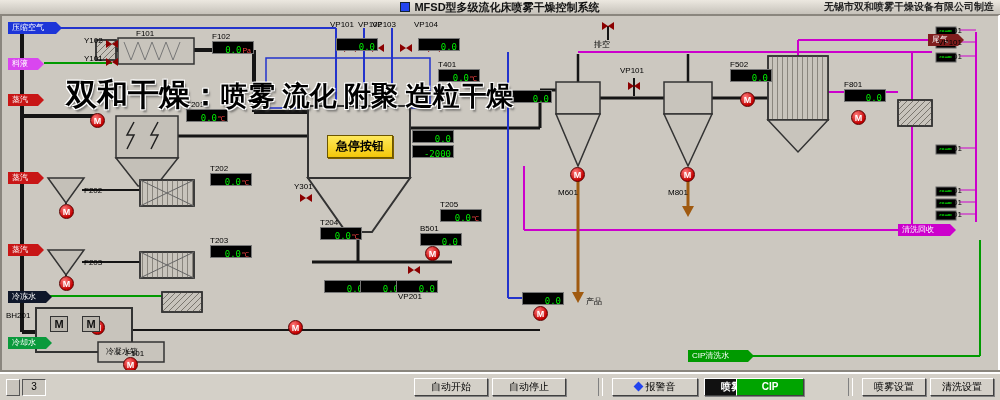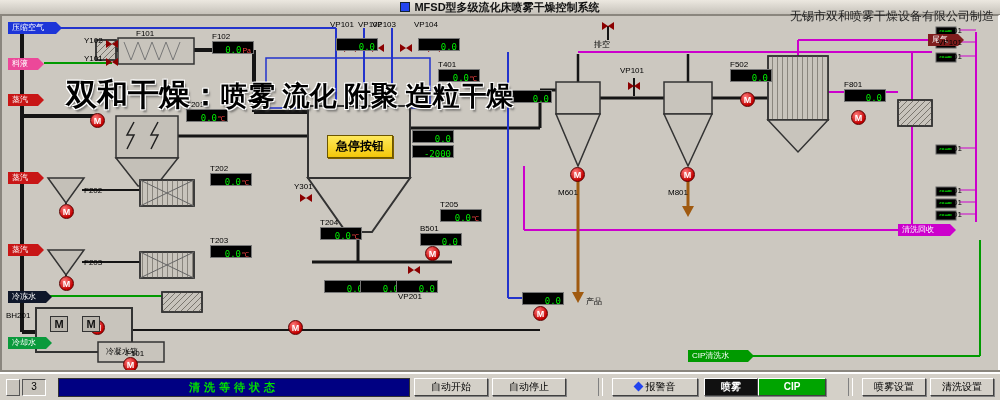--- a/index.html
+++ b/index.html
@@ -3,21 +3,21 @@
 <meta charset="utf-8">
 <style>
   html,body{margin:0;padding:0;}
   .win{position:relative;width:1000px;height:400px;background:#ccc8c0;overflow:hidden;
        font-family:"Liberation Sans",sans-serif;-webkit-user-select:none;user-select:none;}
   
   .titlebar{position:absolute;left:0;top:0;width:1000px;height:14px;z-index:40;
     background:linear-gradient(#ece8e0,#c6c2ba);border-bottom:1px solid #8a867e;
     display:flex;align-items:center;justify-content:center;font-size:11px;font-weight:bold;color:#111;}
   .appicon{display:inline-block;width:8px;height:8px;background:#2244ee;border:1px solid #123;margin-right:4px;}
-  .maker{position:absolute;right:6px;top:8px;font-size:12px;font-weight:normal;color:#222;}
+  .maker{position:absolute;right:6px;top:0;font-size:10px;font-weight:bold;color:#222;}
   
   .mainframe{position:absolute;left:0;top:14px;width:996px;height:358px;z-index:0;
     border:2px solid;border-color:#8a867e #ffffff #ffffff #8a867e;background:#ccc8c0;}
   
   .watermark{position:absolute;left:66px;top:74px;z-index:50;white-space:nowrap;pointer-events:none;
     color:#000000;font-weight:bold;
     text-shadow:-1px -1px 0 #fff,1px -1px 0 #fff,-1px 1px 0 #fff,1px 1px 0 #fff,2px 3px 2px rgba(60,60,60,.55);}
   .watermark .wm1{font-size:31px;}
   .watermark .wm2{font-size:27px;}
   
@@ -170,21 +170,21 @@
   <div class="titlebar">
     <span class="appicon"></span>
     <span>MFSD型多级流化床喷雾干燥控制系统</span>
     <span class="maker">无锡市双和喷雾干燥设备有限公司制造</span>
   </div>
 
   <div class="mainframe"></div>
 
   <div id="overlay">
       <div class="chip" style="left: 8px; top: 22px; position: absolute; z-index: 10; background: rgb(29, 53, 216); width: 41px;">压缩空气</div>
-      <div class="chip" style="left: 8px; top: 58px; position: absolute; z-index: 10; background: #ec4899; width: 23px;">料液</div>
+      <div class="chip" style="left: 8px; top: 58px; position: absolute; z-index: 10; background: #d946ef; width: 23px;">料液</div>
       <div class="chip" style="left: 8px; top: 94px; position: absolute; z-index: 10; background: rgb(200, 22, 22); width: 23px;">蒸汽</div>
       <div class="chip" style="left: 8px; top: 172px; position: absolute; z-index: 10; background: rgb(200, 22, 22); width: 23px;">蒸汽</div>
       <div class="chip" style="left: 8px; top: 244px; position: absolute; z-index: 10; background: rgb(200, 22, 22); width: 23px;">蒸汽</div>
       <div class="chip" style="left: 8px; top: 291px; position: absolute; z-index: 10; background: #0f172a; width: 31px;">冷冻水</div>
       <div class="chip" style="left: 8px; top: 337px; position: absolute; z-index: 10; background: rgb(10, 154, 60); width: 31px;">冷却水</div>
       <div class="chip" style="left: 928px; top: 34px; position: absolute; z-index: 10; background: #7f1d1d; width: 23px;">尾气</div>
       <div class="chip" style="left: 898px; top: 224px; position: absolute; z-index: 10; background: rgb(204, 0, 204); width: 45px;">清洗回收</div>
       <div class="chip" style="left: 688px; top: 350px; position: absolute; z-index: 10; background: rgb(0, 154, 0); width: 53px;">CIP清洗水</div>
       <div class="tag" style="left: 84px; top: 36px; position: absolute; z-index: 10;">Y102</div>
       <div class="tag" style="left: 84px; top: 54px; position: absolute; z-index: 10;">Y101</div>
@@ -279,27 +279,26 @@
 
   <div class="estop">急停按钮</div>
 
   <div class="watermark">
     <span class="wm1">双和干燥：</span><span class="wm2">喷雾 流化 附聚 造粒干燥</span>
   </div>
 
   <div class="footer">
     <div class="grip"></div>
     <div class="pagebox">3</div>
-    <div class="status">清洗等待状态</div>
     <div class="btn" style="left:414px;width:74px">自动开始</div>
     <div class="btn" style="left:492px;width:74px">自动停止</div>
     <div class="vsep" style="left:598px"></div>
     <div class="btn" style="left:612px;width:86px">
       <span class="alarm-ico"></span><span>报警音</span>
     </div>
     <div class="btn dark" style="left:704px;width:54px">喷雾</div>
-    <div class="btn cipbtn" style="left:758px;width:68px">CIP</div>
+    <div class="btn cipbtn" style="left:736px;width:68px">CIP</div>
     <div class="vsep" style="left:848px"></div>
     <div class="btn" style="left:862px;width:64px">喷雾设置</div>
     <div class="btn" style="left:930px;width:64px">清洗设置</div>
   </div>
 
 </div>
 
 </body></html>

